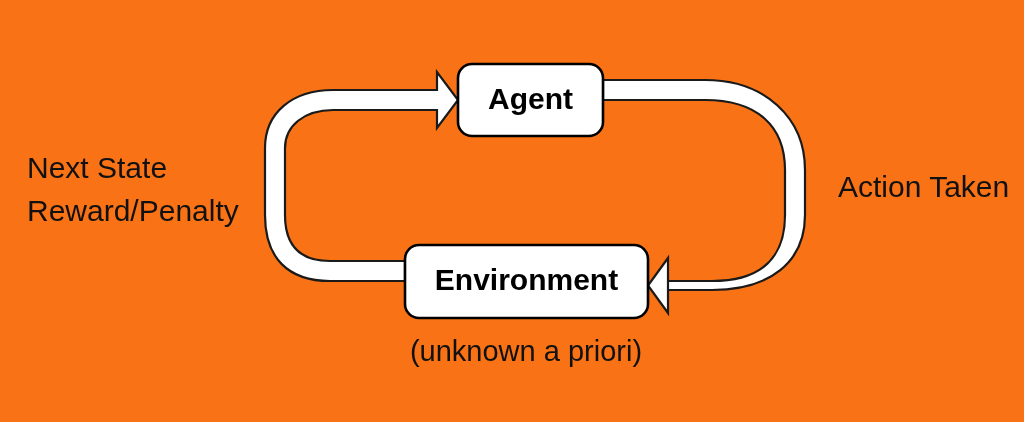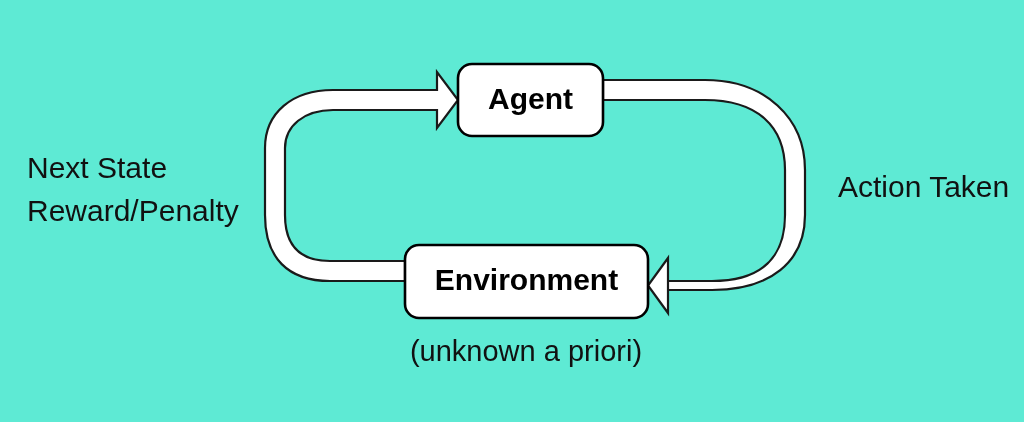--- a/index.html
+++ b/index.html
@@ -4,21 +4,21 @@
 <style>
   html, body {
     margin: 0;
     padding: 0;
     background: #ffffff;
   }
   #canvas {
     position: relative;
     width: 1024px;
     height: 422px;
-    background: #5eead4;
+    background: #f97316;
     overflow: hidden;
     font-family: "Liberation Sans", sans-serif;
   }
   #diagram-svg {
     position: absolute;
     left: 0;
     top: 0;
     width: 1024px;
     height: 422px;
   }

